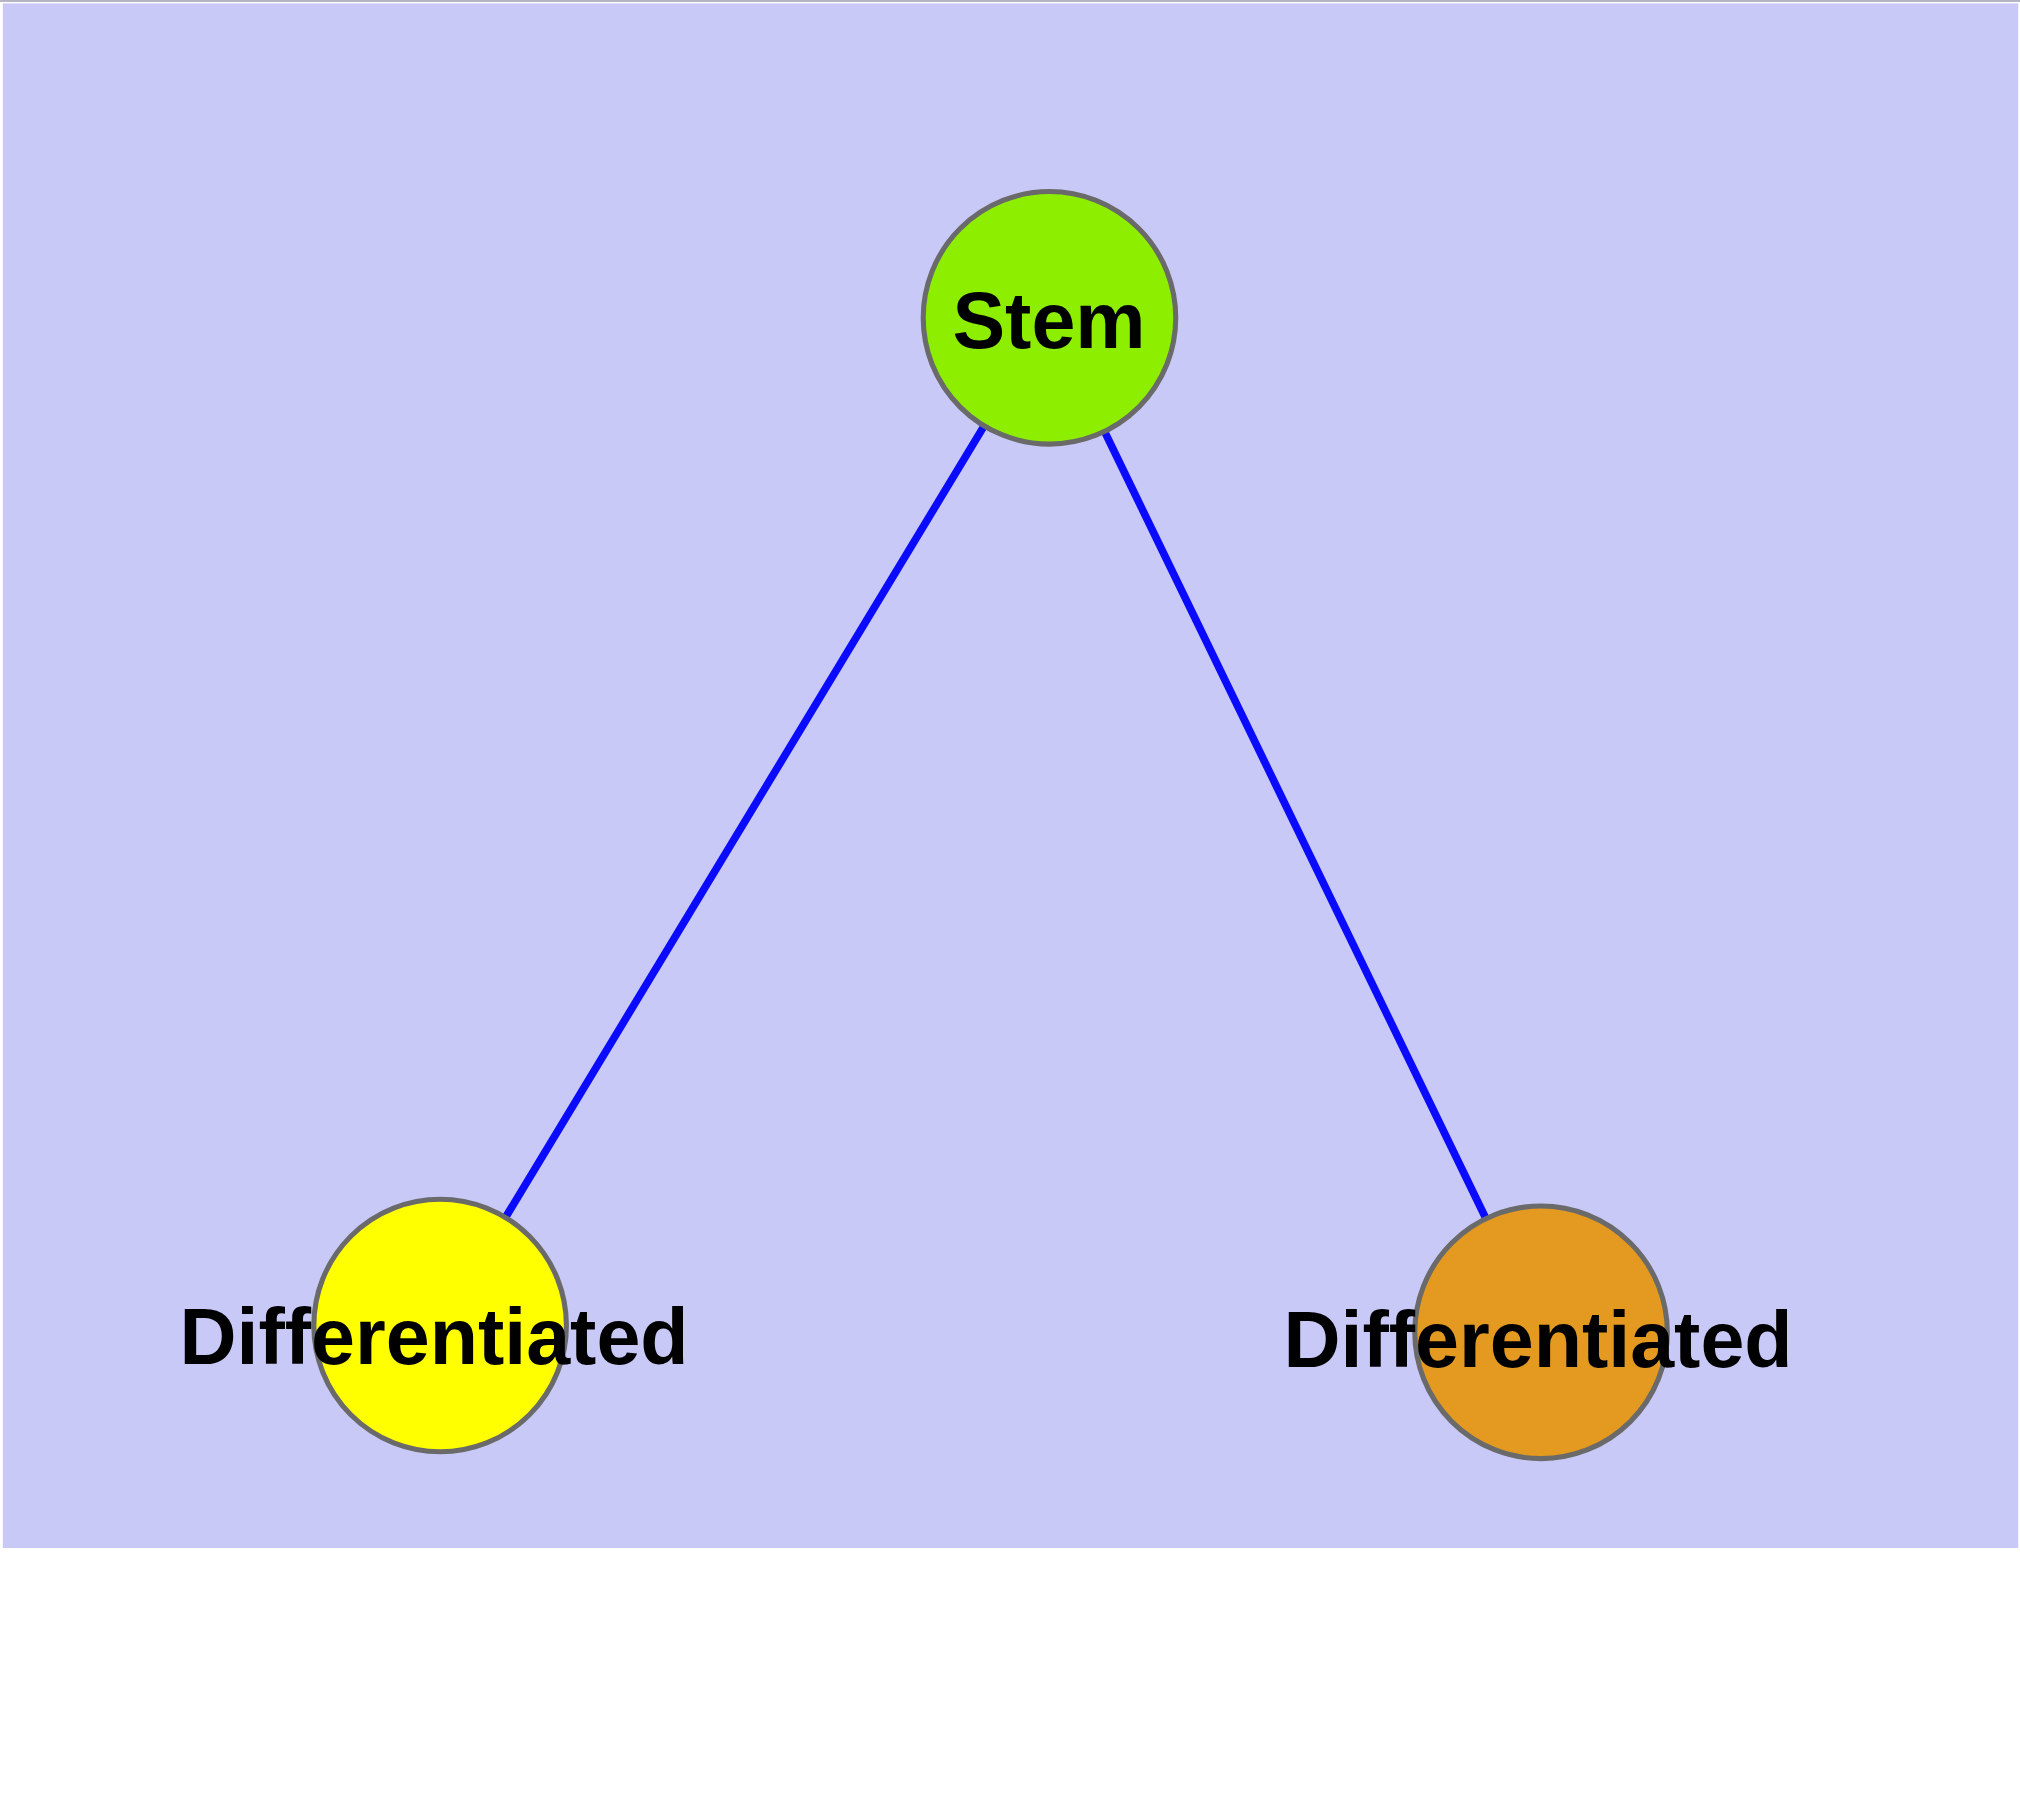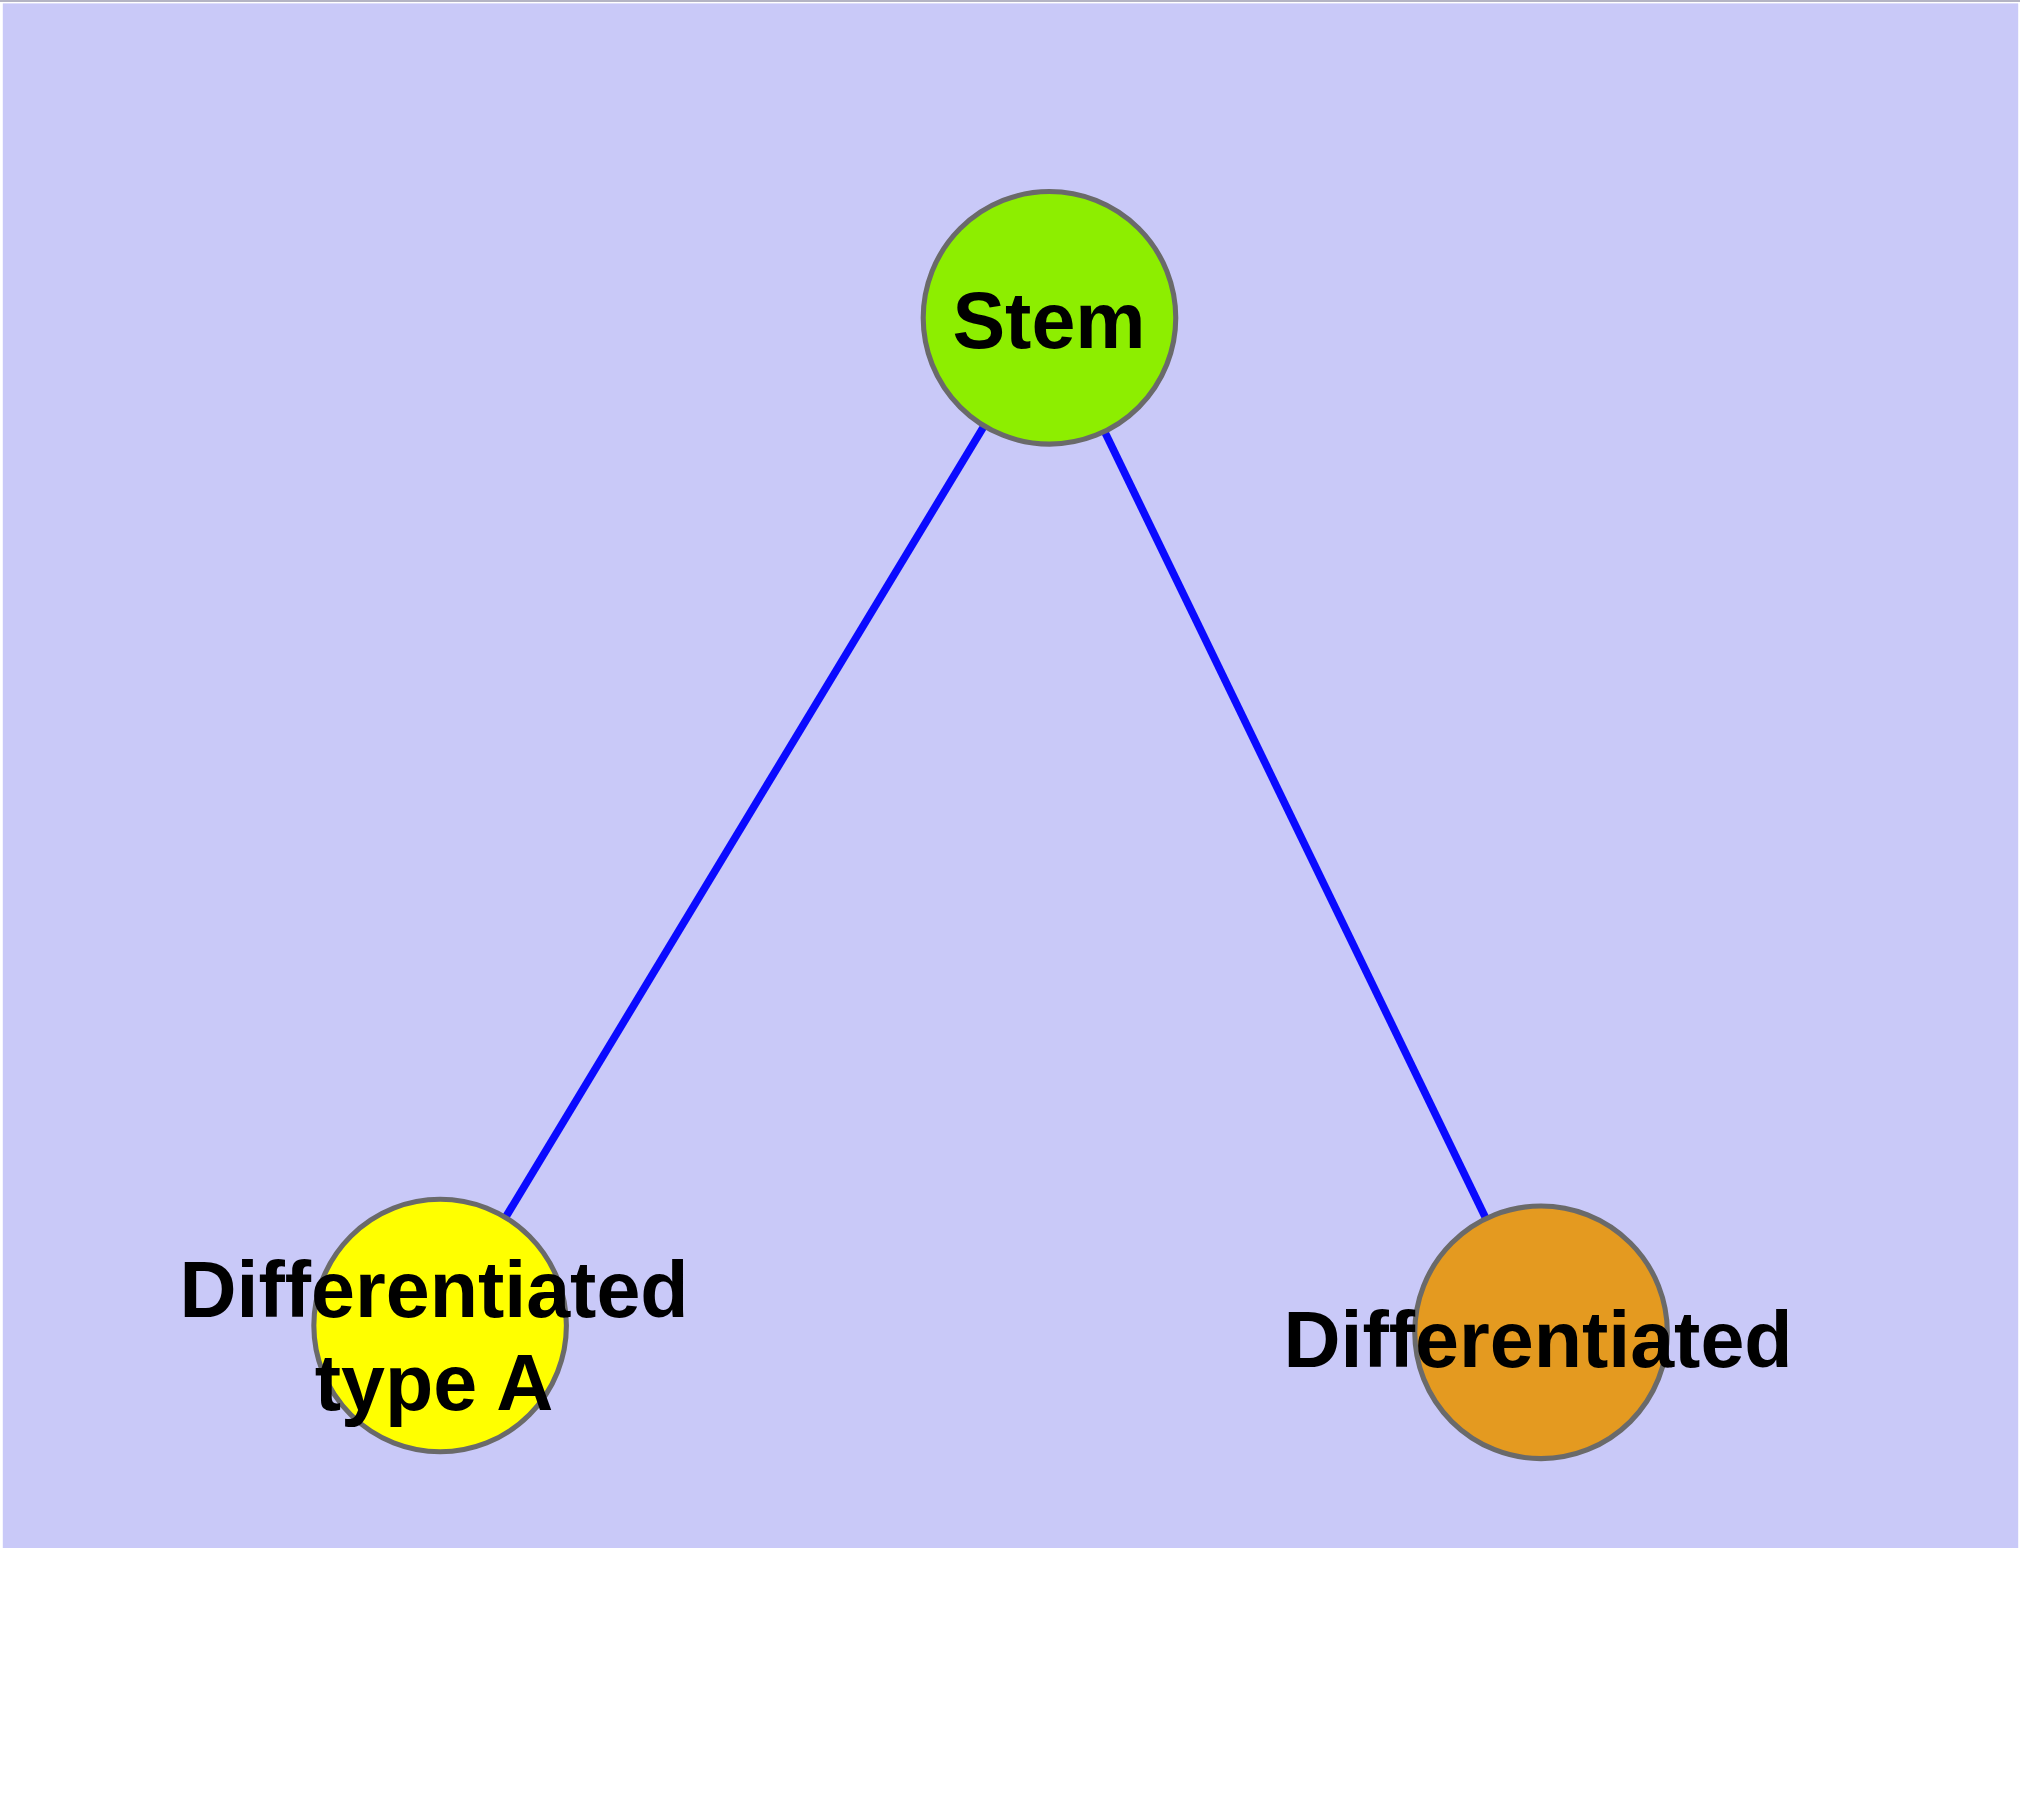--- a/index.html
+++ b/index.html
@@ -54,21 +54,20 @@
 
     <circle cx="519" cy="1564" r="149" stroke-width="6" fill="#FFFF00" stroke="#6A6A6A"></circle>
 
     <circle cx="1818" cy="1572" r="149" stroke-width="6" fill="#E49A20" stroke="#6A6A6A"></circle>
   </svg>
 
   <div class="node-label" style="left:1049px; top:320px;">Stem</div>
 
   <div class="node-label" style="left:434px; top:1336px;">
     <div>Differentiated</div>
-    <div>type A</div>
   </div>
 
   <div class="node-label" style="left:1538px; top:1339px;">
     <div>Differentiated</div>
   </div>
 
   <div id="top-hairline"></div>
 
 </div>
 

